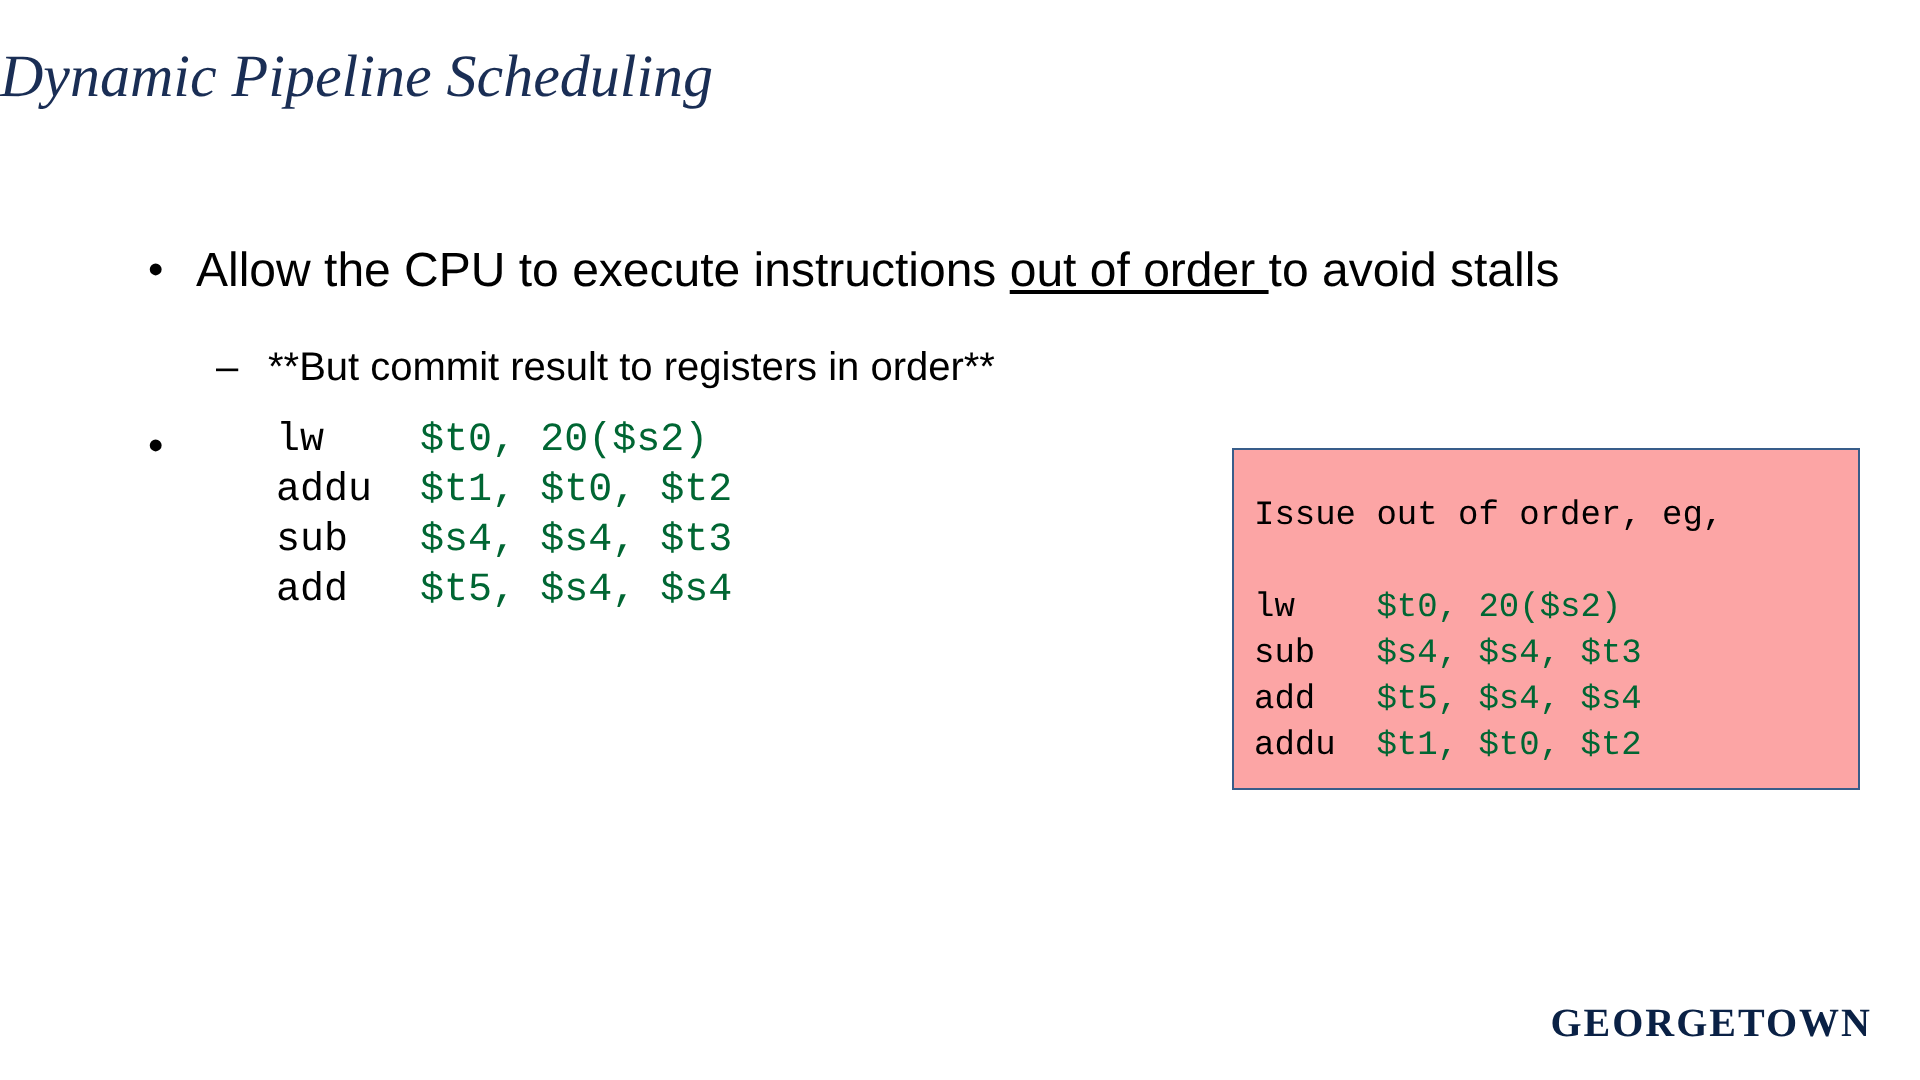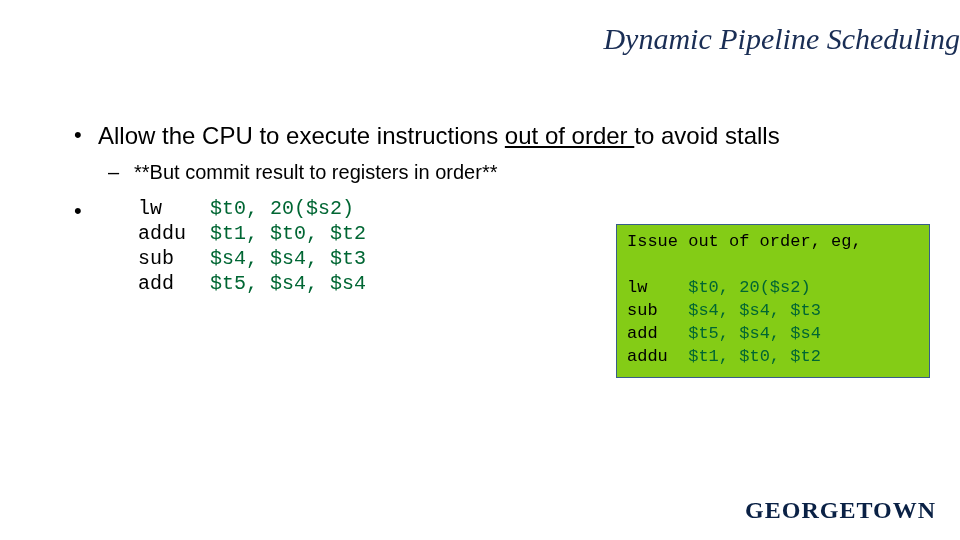--- a/index.html
+++ b/index.html
@@ -11,21 +11,21 @@
     font-family: Arial, Helvetica, sans-serif;
     color: #000;
     overflow: hidden;
     position: relative;
   }
   .title {
     font-family: "Book Antiqua", Palatino, "Palatino Linotype", Georgia, serif;
     font-style: italic;
     font-size: 30px;
     color: #1a2e55;
-    text-align: right;
+    text-align: left;
     margin-top: 22px;
   }
   .content {
     position: absolute;
     top: 120px;
     left: 70px;
     right: 28px;
   }
   ul.level1 {
     list-style: none;
@@ -49,21 +49,21 @@
   ul.level2 {
     list-style: none;
     padding: 0;
     margin: 6px 0 0 0;
   }
   ul.level2 > li {
     position: relative;
     padding-left: 36px;
     font-size: 20px;
     line-height: 1.4;
-    margin-top: 6px;
+    margin-top: 18px;
   }
   ul.level2 > li::before {
     content: "–";
     position: absolute;
     left: 10px;
     top: 0;
   }
   .uline { text-decoration: underline; }
   .code-block {
     font-family: "Courier New", Courier, monospace;
@@ -72,37 +72,37 @@
     margin: 4px 0 2px 40px;
     white-space: pre;
   }
   .reg { color: #006633; }
   .sidebox {
     position: absolute;
     top: 224px;
     right: 30px;
     width: 292px;
     border: 1px solid #385d8a;
-    background: #84cc16;
-    padding: 6px 10px 8px 10px;
+    background: #fca5a5;
+    padding: 23px 10px 8px 10px;
     font-family: "Courier New", Courier, monospace;
     font-size: 17px;
     line-height: 1.35;
     white-space: pre;
   }
   .logo {
     position: absolute;
     right: 24px;
     bottom: 18px;
     text-align: right;
     font-family: Georgia, "Times New Roman", serif;
     color: #0a2145;
     line-height: 1;
   }
-  .logo .l1 { font-size: 24px; letter-spacing: 1px; font-weight: 600; }
+  .logo .l1 { font-size: 20px; letter-spacing: 1px; font-weight: 600; }
   .logo .l2 { font-size: 13px; letter-spacing: 4px; font-style: italic; }
 </style>
 </head>
 <body>
 
 <div class="title">Dynamic Pipeline Scheduling</div>
 
 <div class="content">
   <ul class="level1">
     <li>

